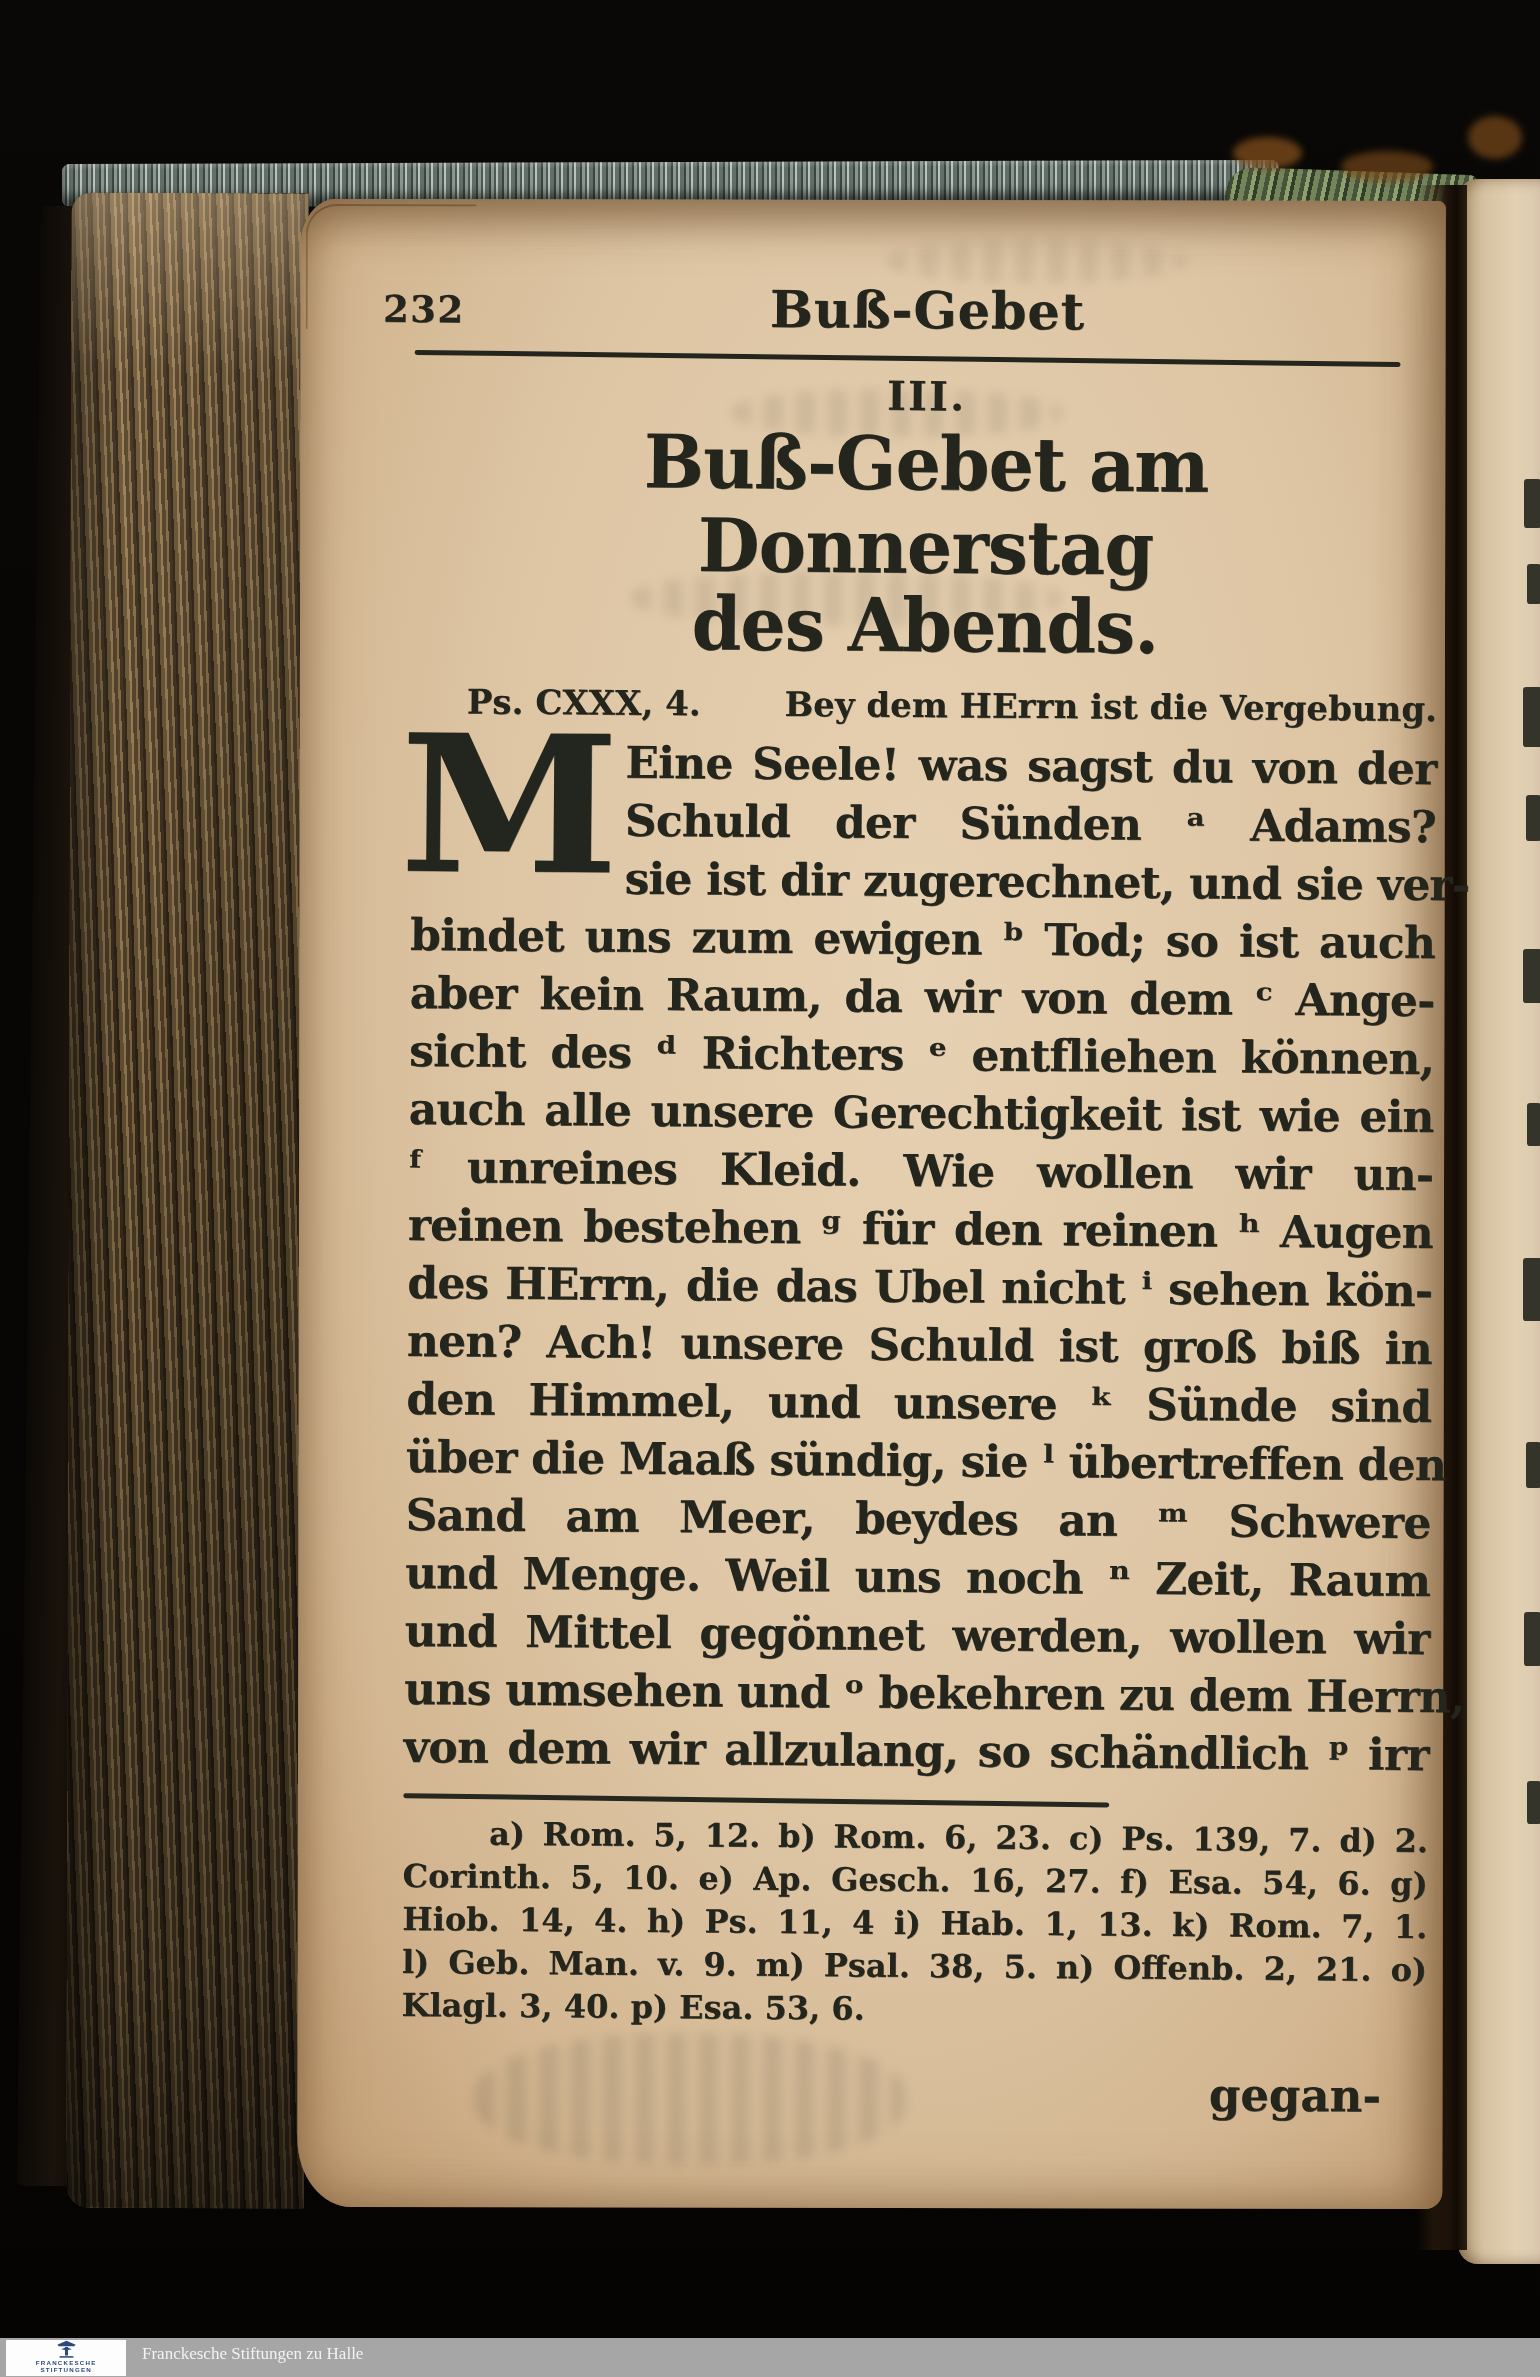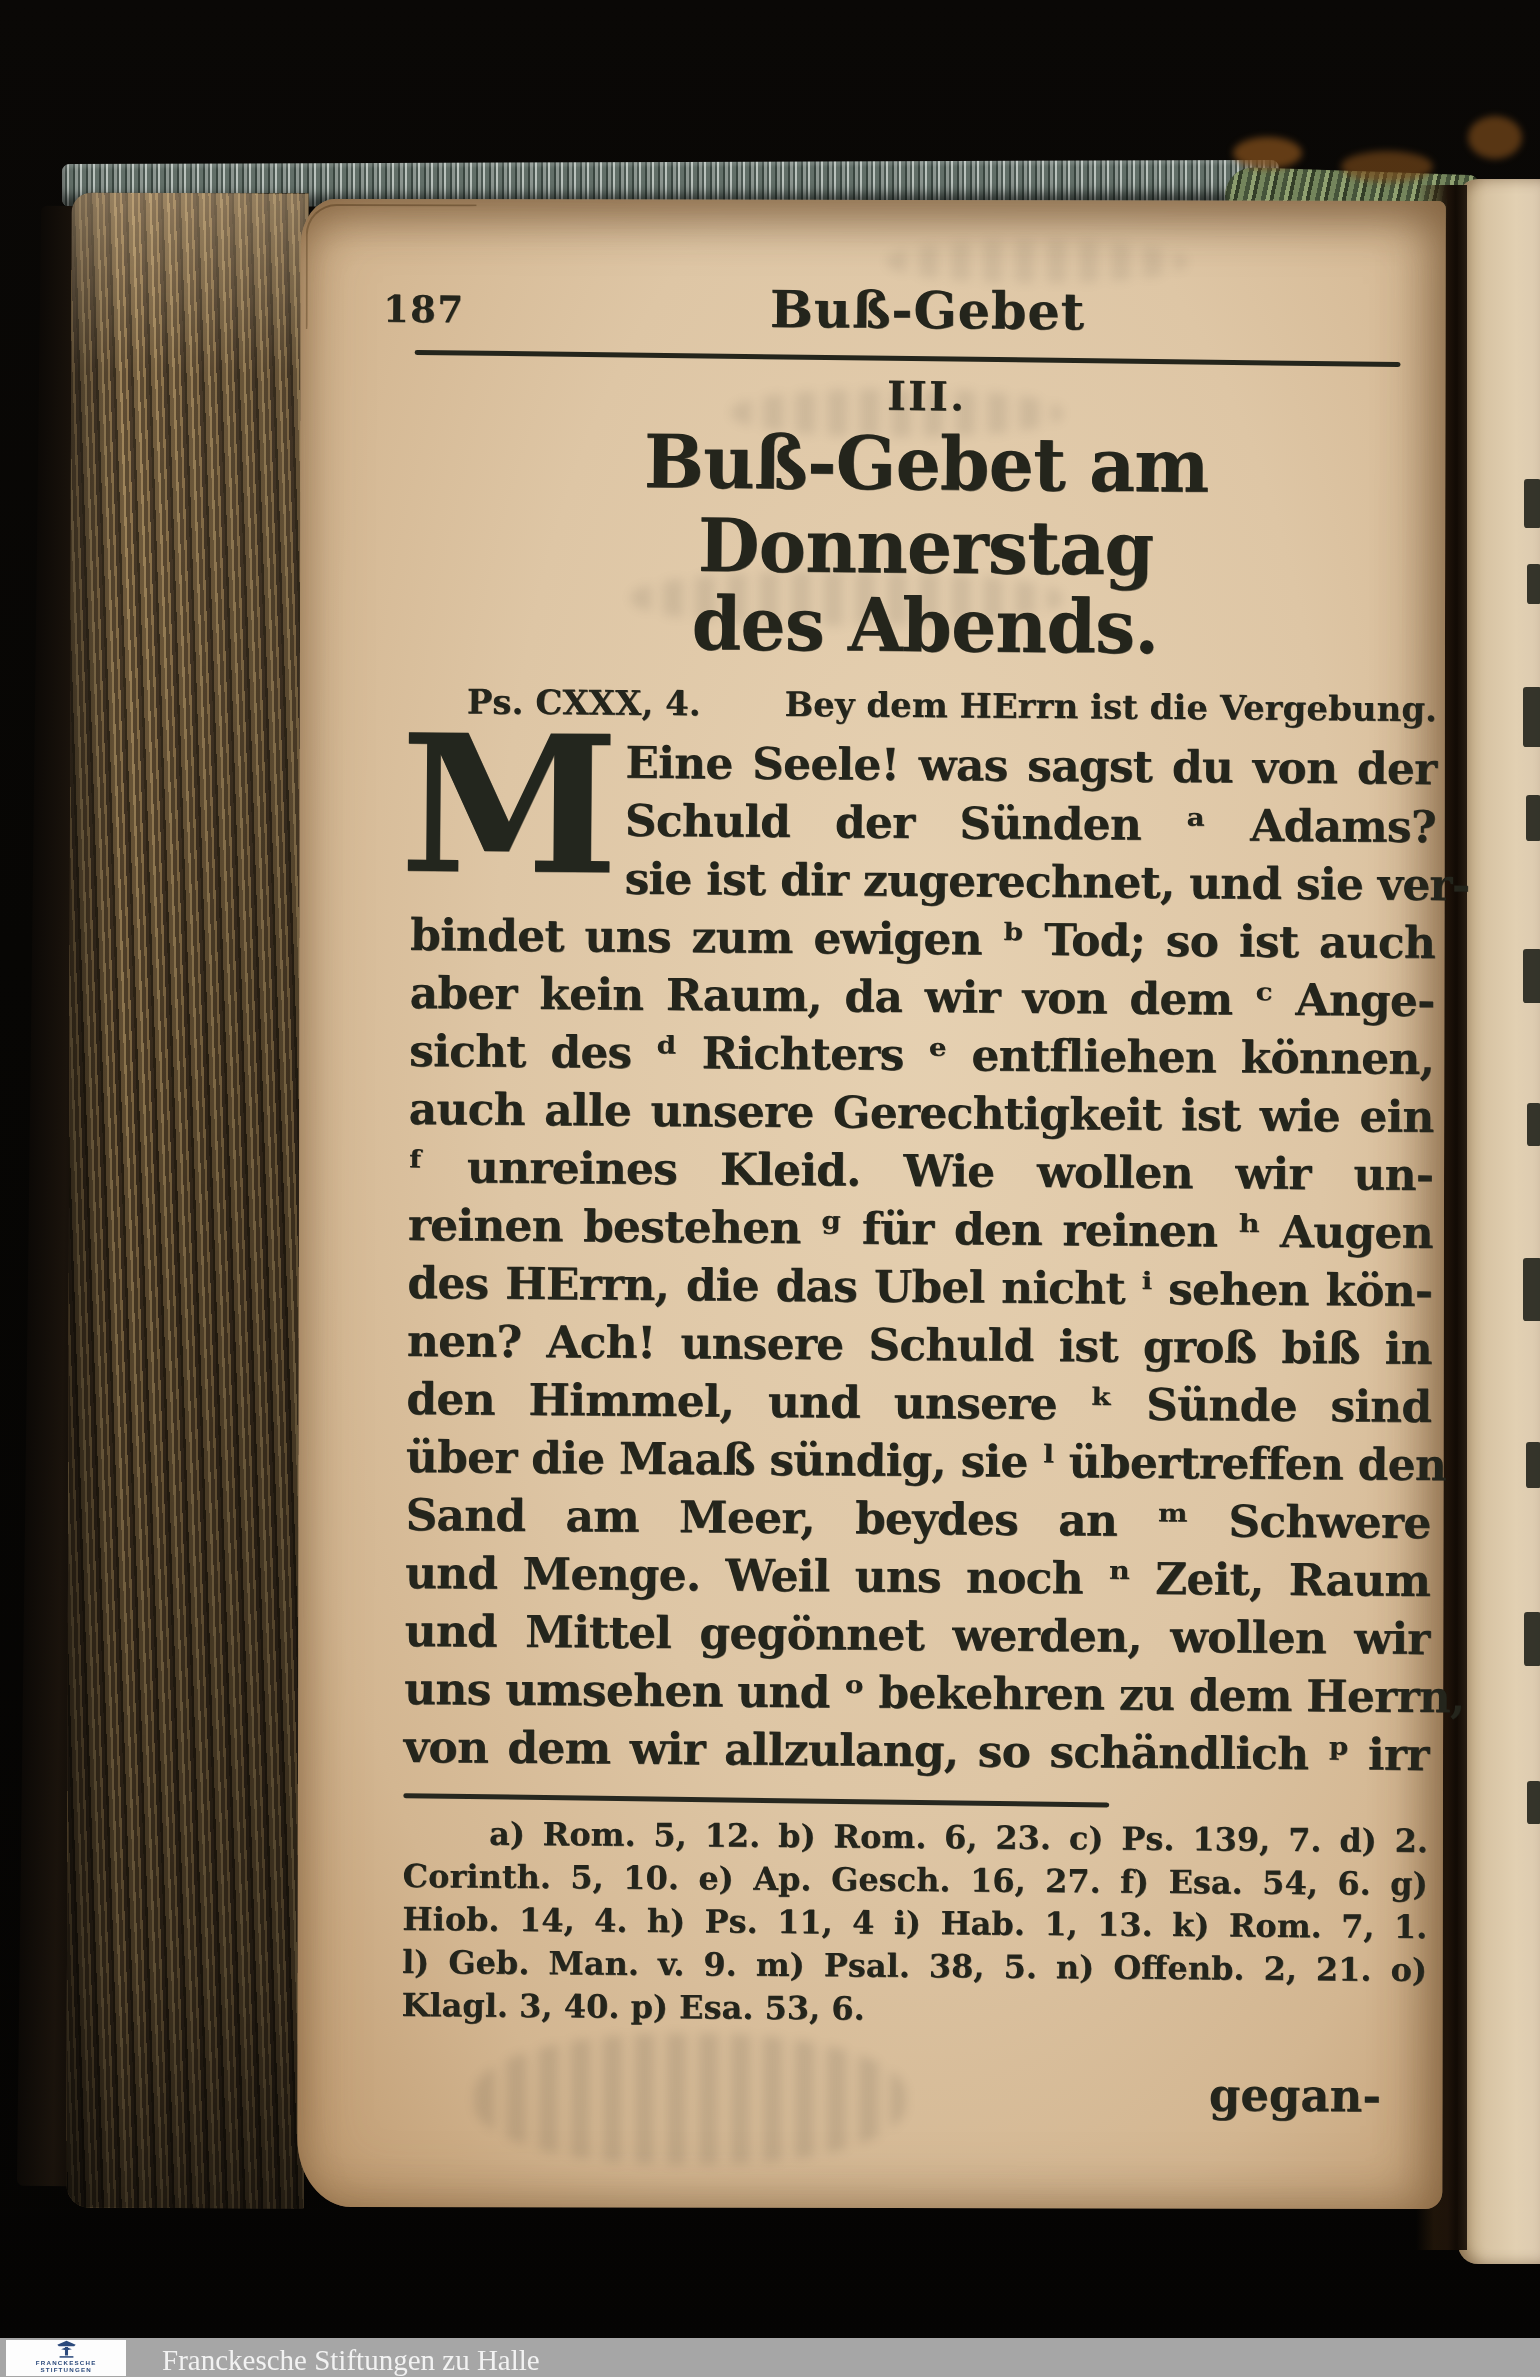--- a/index.html
+++ b/index.html
@@ -123,21 +123,21 @@
     display:flex;flex-direction:column;align-items:center;justify-content:flex-start;
   }
   .emblem{width:23px;height:18.5px;margin-top:0.8px;}
   .logo-text{display:flex;flex-direction:column;align-items:center;line-height:7px;}
   .logo-text span{
     font-family:"Liberation Sans","DejaVu Sans",sans-serif;font-size:6.2px;letter-spacing:1.2px;
     color:#2c4a7c;font-weight:bold;
   }
   .bar-label{
     position:absolute;left:142px;top:6.2px;
-    font-family:"Liberation Serif","DejaVu Serif",serif;font-size:29px;color:#f2f2f2;margin-left:20px;
+    font-family:"Liberation Serif","DejaVu Serif",serif;font-size:17px;color:#f2f2f2;
   }
 </style>
 </head>
 <body>
 
 <div class="stage">
 
   <div class="top-edge"></div>
   <div class="headband"></div>
   <div class="leather-fleck fl1"></div>
@@ -163,21 +163,21 @@
 
   <div class="page">
     <div class="ghost g1"></div>
     <div class="ghost g2"></div>
     <div class="ghost g3"></div>
     <div class="ghost g4"></div>
 
     <div class="text-block tb-ink">
 
       <div class="header-row">
-        <span class="pagenum">187</span>
+        <span class="pagenum">232</span>
         <span class="running">Buß-Gebet</span>
       </div>
       <div class="rule"></div>
 
       <div class="section">III.</div>
       <div class="title l1">Buß-Gebet am Donnerstag</div>
       <div class="title l2">des Abends.</div>
 
       <div class="verse">
         <span>Ps. CXXX, 4.</span>

